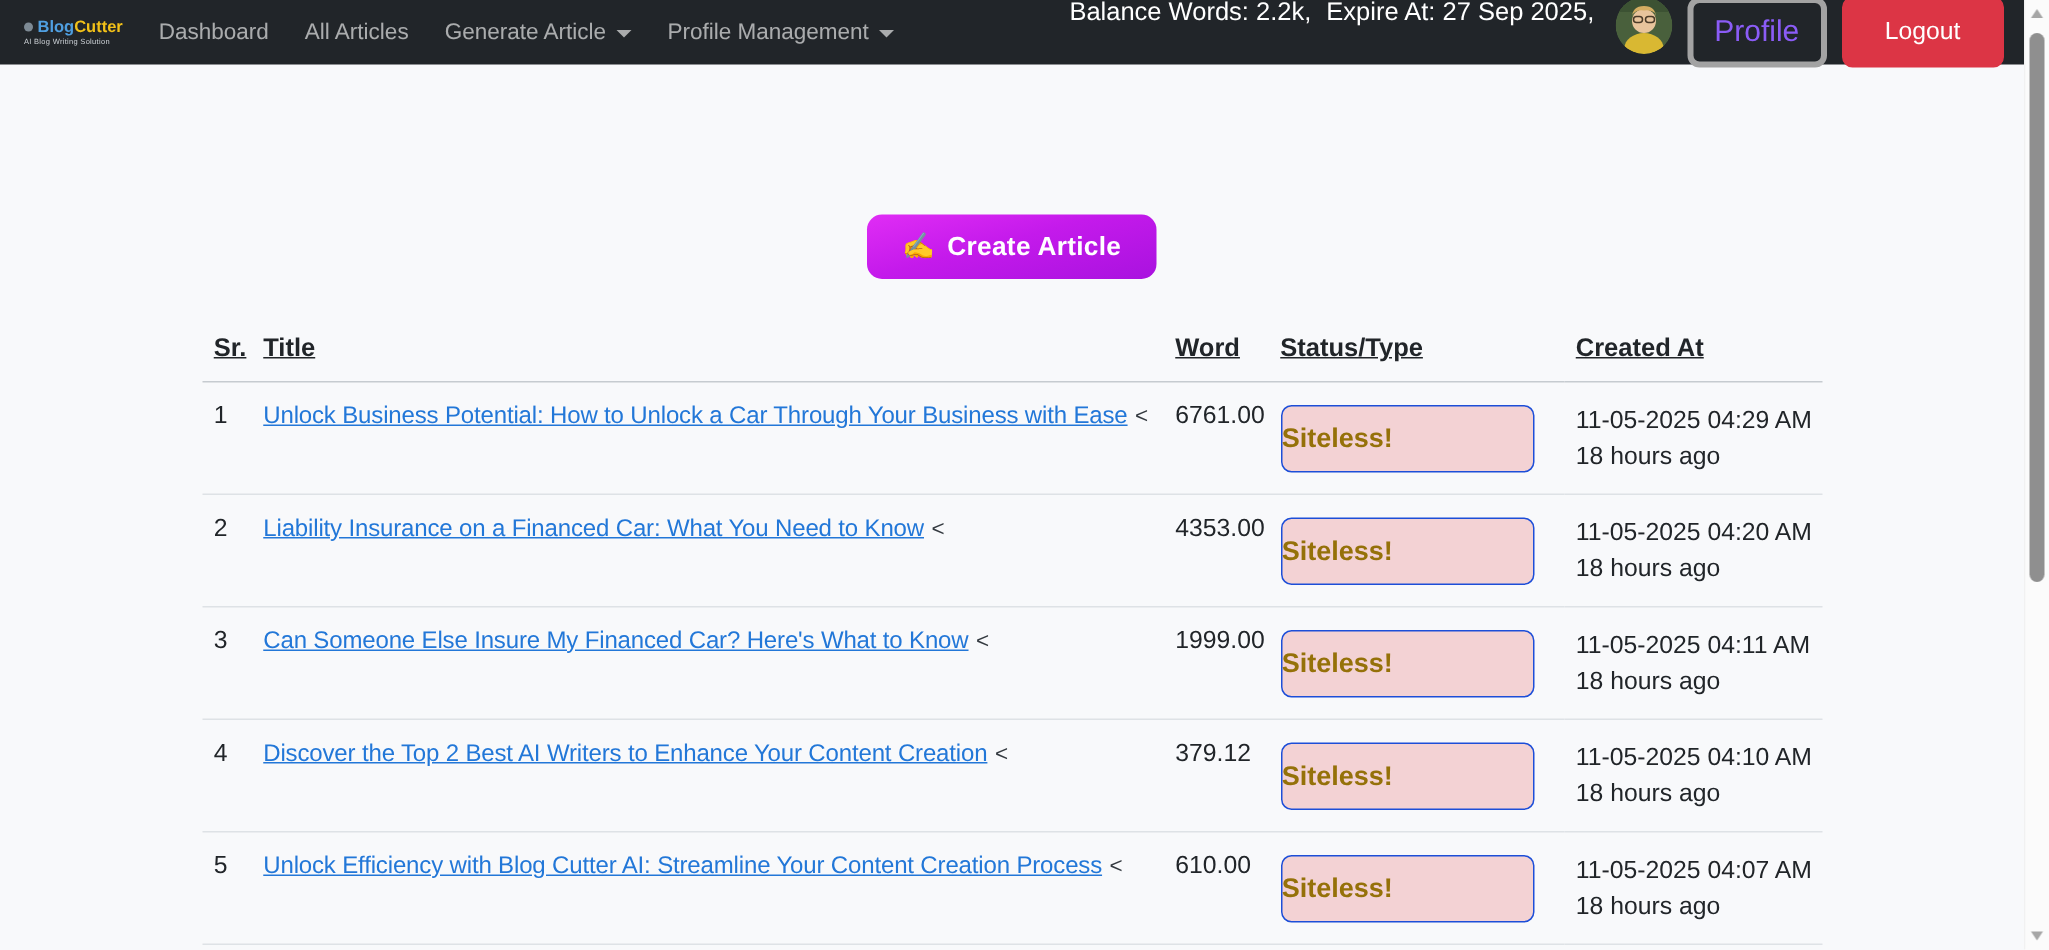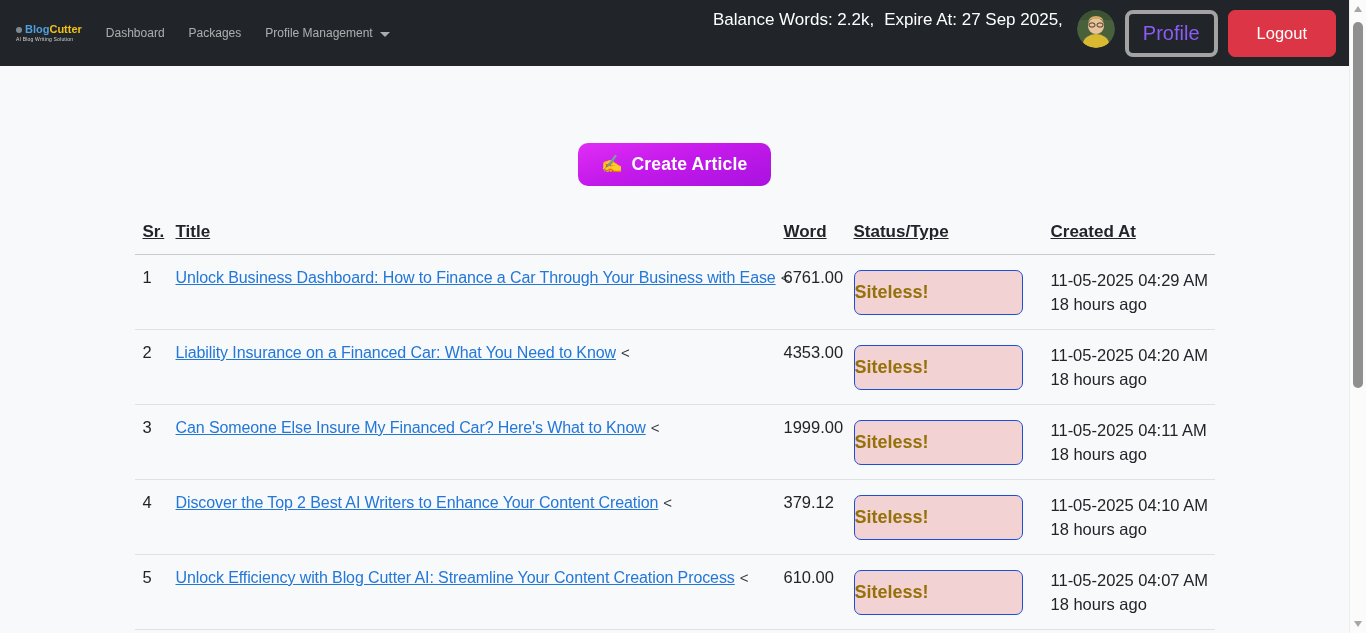--- a/index.html
+++ b/index.html
@@ -6,41 +6,41 @@
   html, body { width: 1366px; height: 633px; overflow: hidden; }
   body {
     font-family: "Liberation Sans", sans-serif;
     background: #f8f9fb;
     position: relative;
     color: #212529;
   }
 
   
   .navbar {
-    height: 66px;
+    height: 43px;
     background: #212529;
     display: flex;
     align-items: center;
     padding: 0 30px 0 16px;
   }
   .brand {
     display: flex; flex-direction: column; justify-content: center;
     line-height: 1; min-width: 62px; cursor: pointer;
   }
   .brand-line { display: flex; align-items: center; gap: 3px; }
   .brand-dot { width: 6px; height: 6px; border-radius: 50%; background: #7d8a94; }
   .brand-name { font-size: 11px; font-weight: 700; }
   .brand-blog { color: #4f9fe0; }
   .brand-cutter { color: #f2c118; }
   .brand-tagline { font-size: 5px; color: #cfd4d9; margin-top: 2px; letter-spacing: .2px; }
 
   .nav-menu { display: flex; align-items: center; margin-left: 12px; }
   .nav-item {
     color: rgba(255,255,255,.62);
-    font-size: 12px;
+    font-size: 15px;
     padding: 8px 12px;
     cursor: pointer;
     display: flex; align-items: center; gap: 7px;
     white-space: nowrap;
     justify-content: center;
   }
   .caret {
     width: 0; height: 0; display: inline-block;
     border-left: 5px solid transparent;
     border-right: 5px solid transparent;
@@ -71,20 +71,21 @@
   .page-area { width: 1349px; }
   .container { width: 1080px; margin: 0 auto; }
   .create-wrap { text-align: center; margin-top: 77px; }
   .btn-create {
     background: linear-gradient(165deg, #e02df5 0%, #c41aeb 45%, #a912df 100%);
     color: #fff; font-size: 17.5px; font-weight: 700;
     border: none; border-radius: 10px;
     padding: 11px 24px; cursor: pointer;
     font-family: "Liberation Sans", sans-serif;
     letter-spacing: .2px;
+    margin-top: 23px;
   }
   .btn-create .pen { margin-right: 8px; font-weight: 400; }
 
   table.articles {
     margin-top: 28px;
     width: 100%;
     border-collapse: collapse;
     table-layout: fixed;
     font-size: 16.5px;
   }
@@ -154,26 +155,30 @@
     </div>
     <span class="brand-tagline">AI Blog Writing Solution</span>
   </div>
 
   <div class="nav-menu">
   <div class="nav-item">
     <span>Dashboard</span>
 
   </div>
 
-
-
   <div class="nav-item">
-    <span>Packages</span>
-
-  </div>
+    <span>All Articles</span>
+
+  </div>
+
+  <div class="nav-item">
+    <span>Generate Article</span>
+    <span class="caret"></span>
+  </div>
+
 
   <div class="nav-item">
     <span>Profile Management</span>
     <span class="caret"></span>
   </div>
 </div>
 
   <div class="nav-right">
     <span class="balance-text">Balance Words: 2.2k,</span>
     <span class="balance-text">Expire At: 27 Sep 2025,</span>
@@ -222,21 +227,21 @@
           <th>Title</th>
           <th>Word</th>
           <th>Status/Type</th>
           <th>Created At</th>
         </tr>
       </thead>
       <tbody>
   <tr>
     <td>1</td>
     <td class="title-cell">
-      <a href="#" class="article-link">Unlock Business Dashboard: How to Finance a Car Through Your Business with Ease</a><span class="title-suffix">&lt;</span>
+      <a href="#" class="article-link">Unlock Business Potential: How to Unlock a Car Through Your Business with Ease</a><span class="title-suffix">&lt;</span>
     </td>
     <td class="word-cell">6761.00</td>
     <td>
       <span class="status-badge">Siteless!</span>
     </td>
     <td>
       <div class="date-line">11-05-2025 04:29 AM</div>
       <div class="date-line">18 hours ago</div>
     </td>
   </tr>

